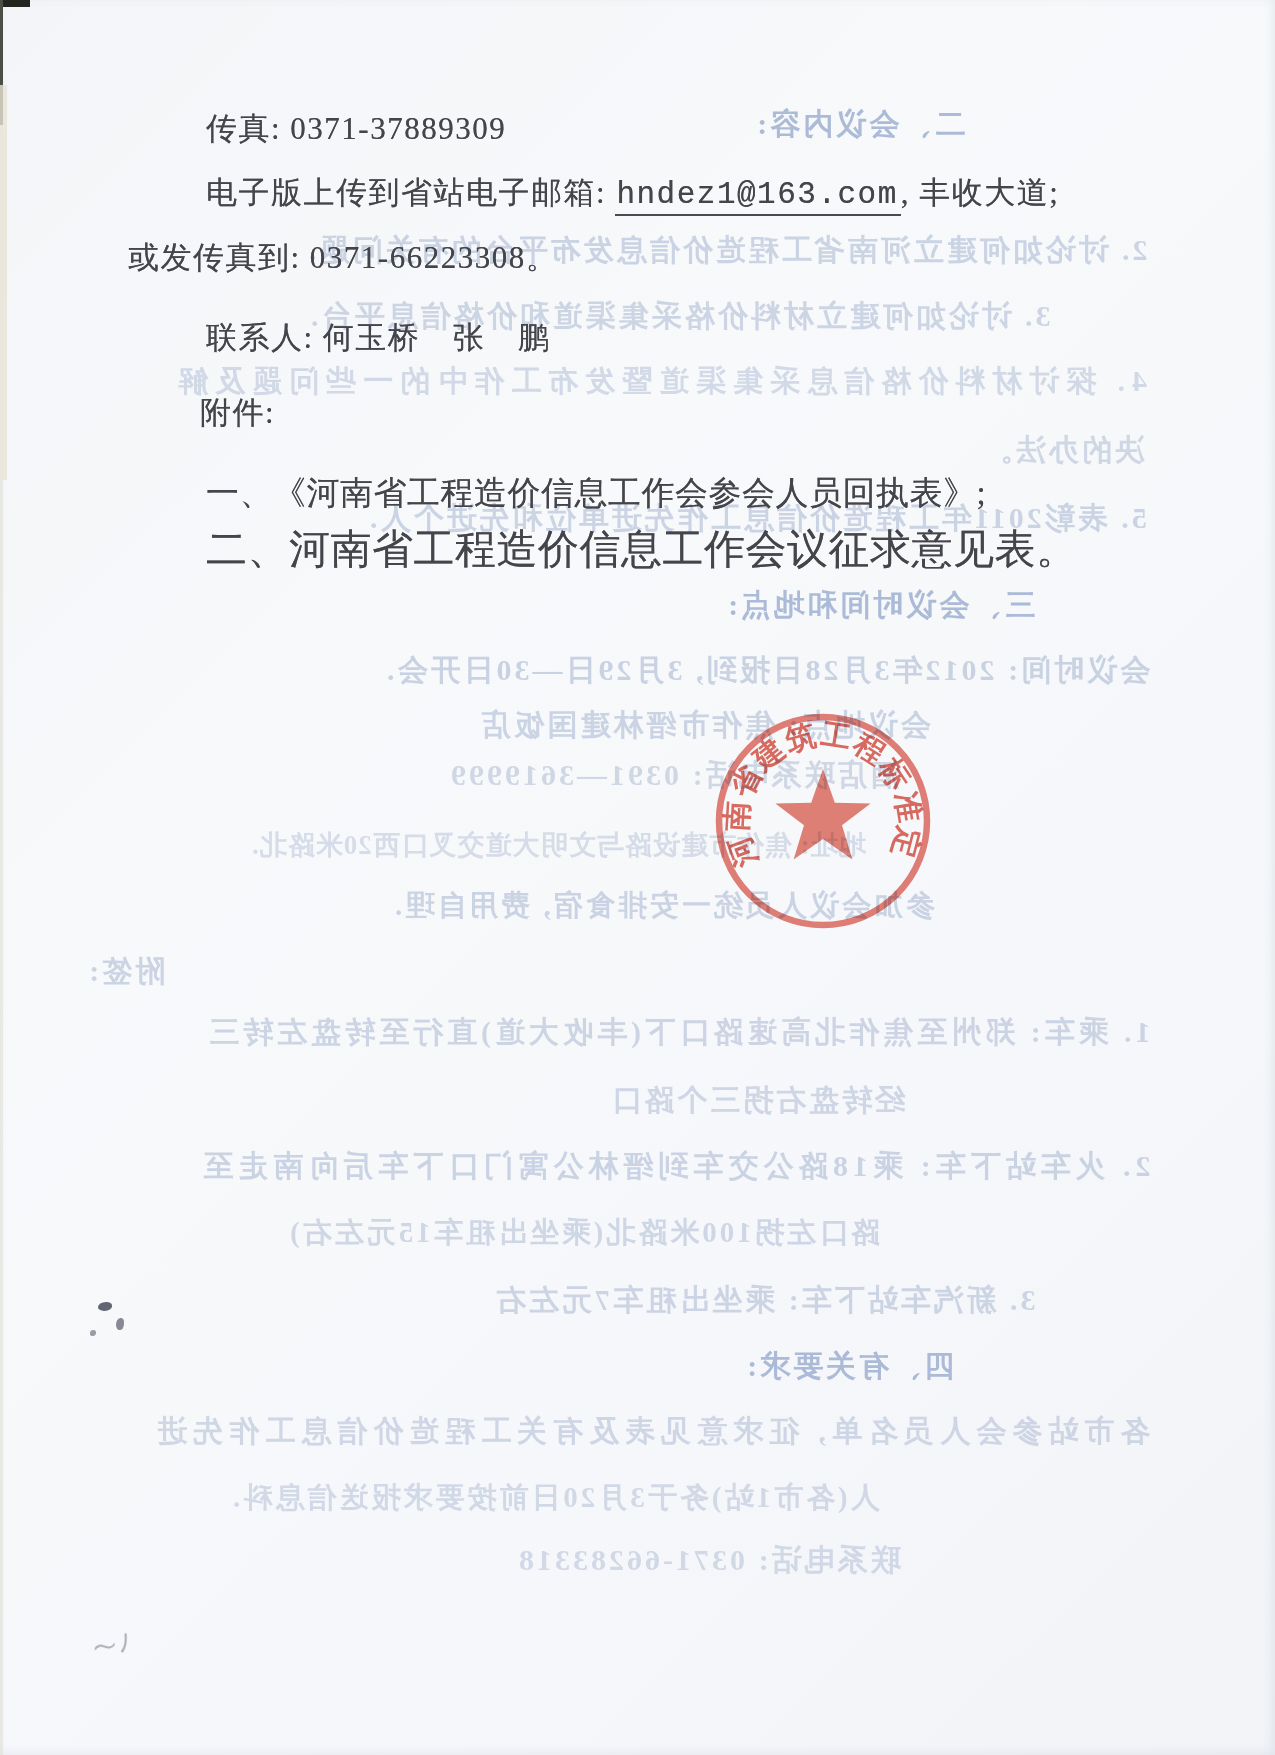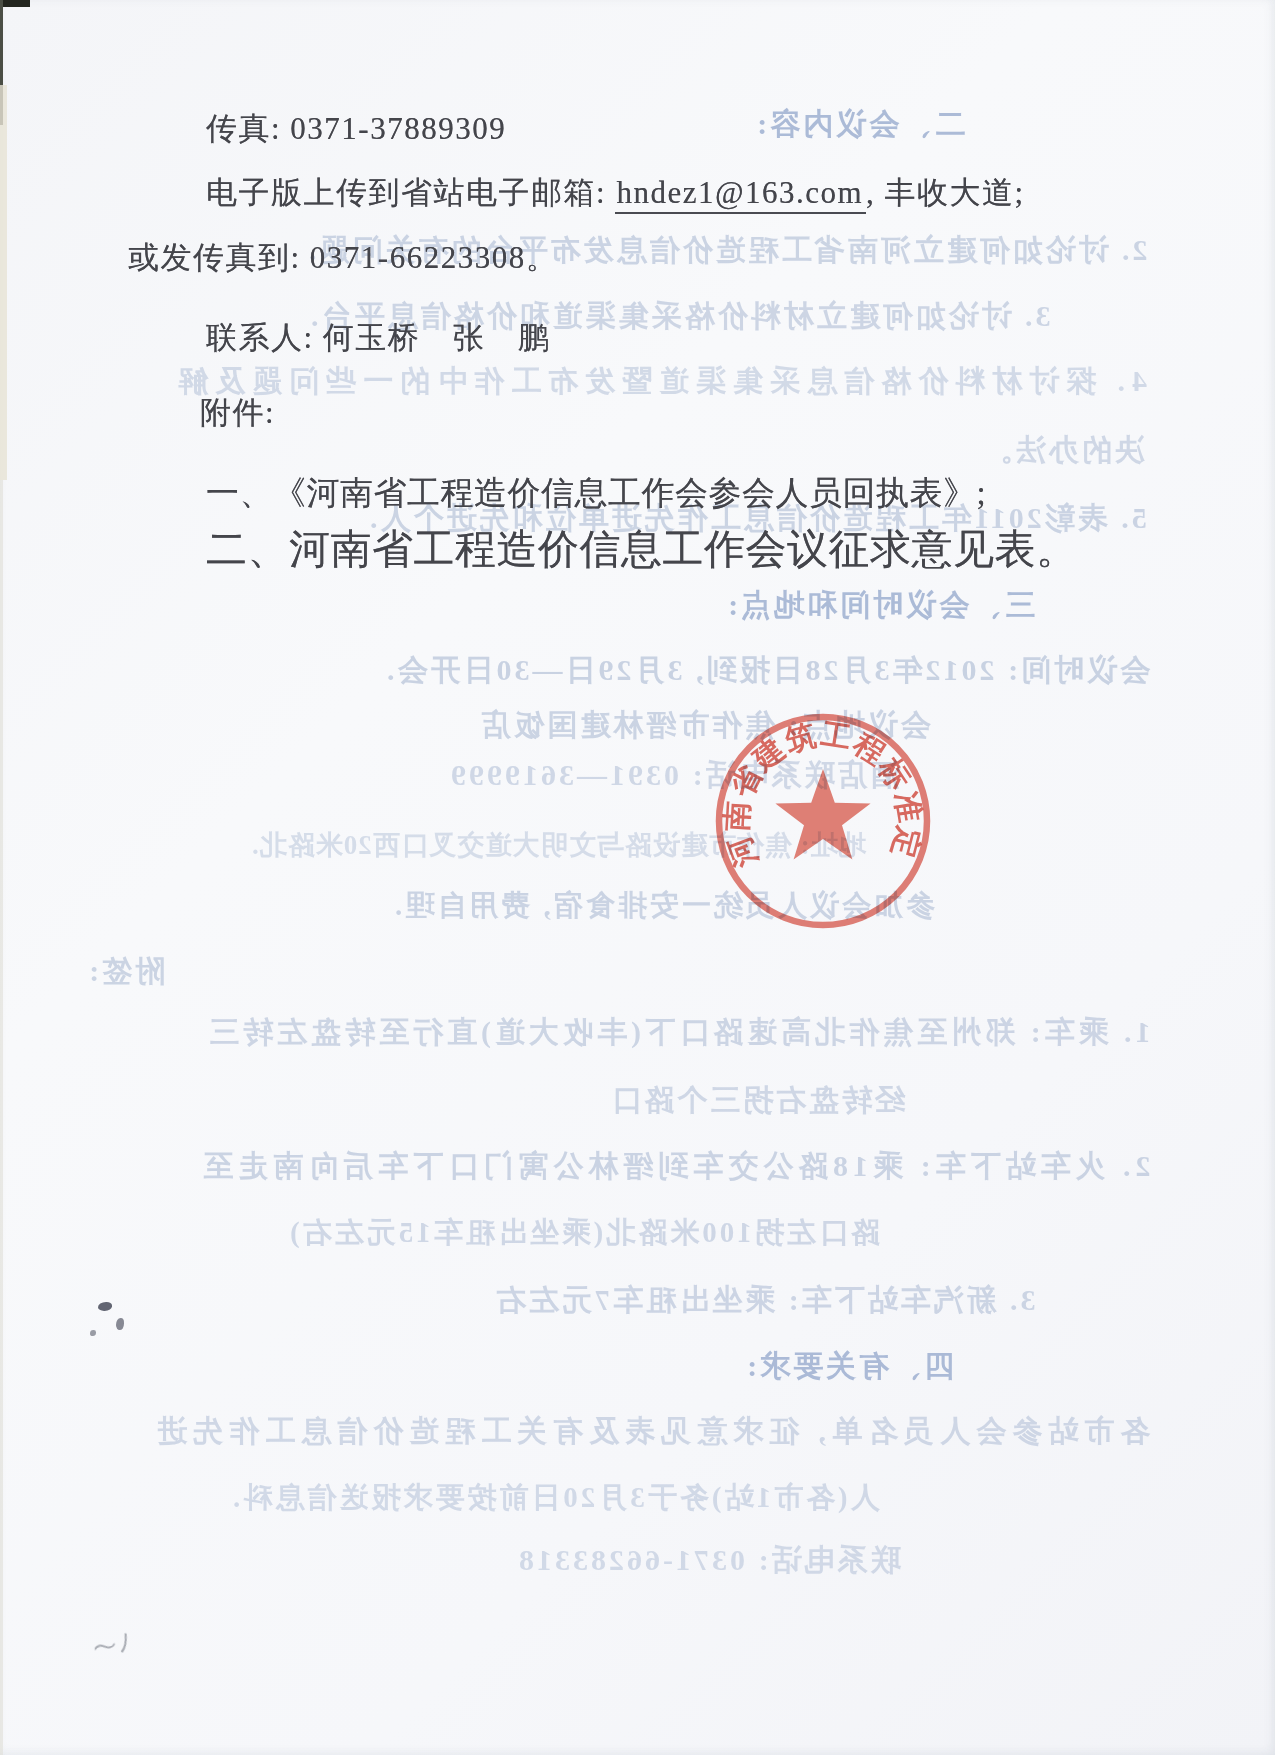--- a/index.html
+++ b/index.html
@@ -17,21 +17,21 @@
     position:absolute;
     white-space:nowrap;
     color:#44454b;
     font-size:31px;
     letter-spacing:1.5px;
     text-shadow:0 0 0.6px rgba(60,60,70,0.7);
   }
   .email-underline{
     border-bottom:2px solid #4a4b52;
     padding:0 3px 2px 1px;
-    font-family:Liberation Serif, serif;
+    font-family:Liberation Mono, monospace;
     text-align:right;
   }
   .date-line{font-size:33px;letter-spacing:4px;color:#3f4046;}
   
   .bleed{
     position:absolute;
     white-space:nowrap;
     transform:scaleX(-1);
     font-weight:bold;
     color:#9fb0cd;

